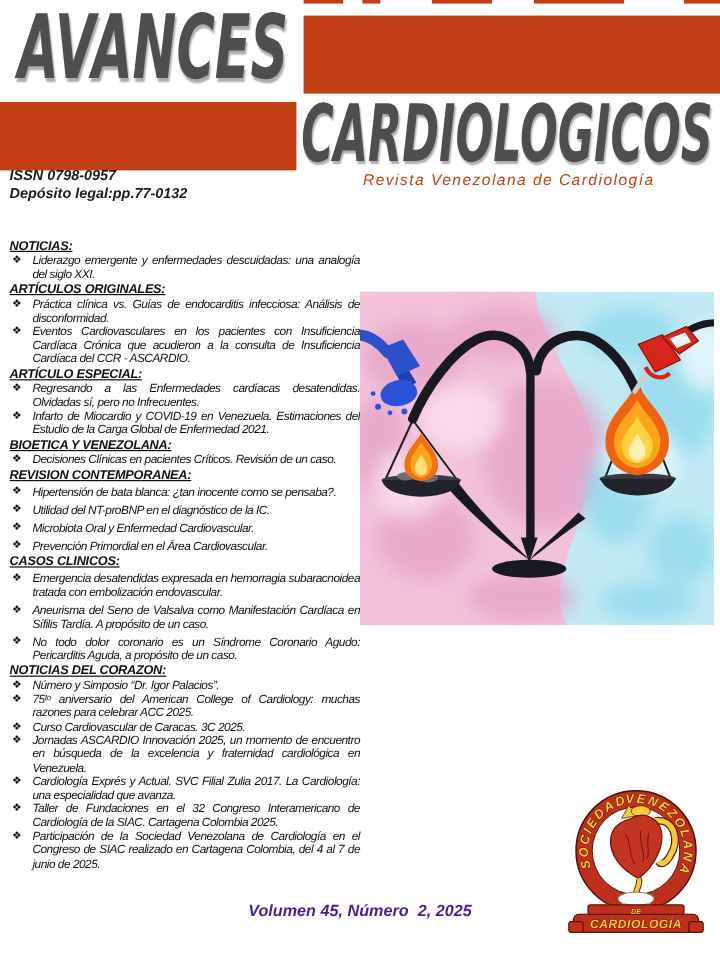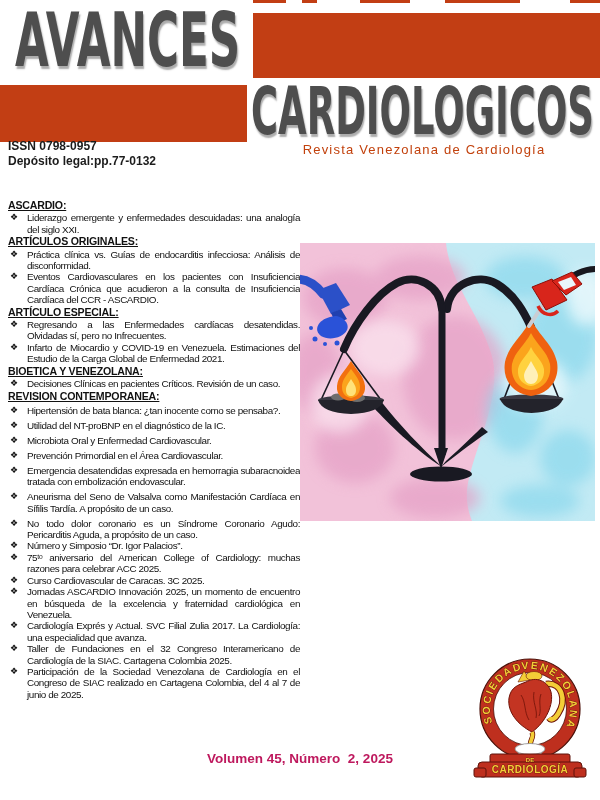--- a/index.html
+++ b/index.html
@@ -1,17 +1,17 @@
 <!DOCTYPE html>
 <html><head>
 <meta charset="utf-8">
 <style>
   html,body{margin:0;padding:0;background:#ffffff;}
   .page{position:relative;width:600px;height:800px;background:#ffffff;overflow:hidden;
-        font-family:"Liberation Sans","DejaVu Sans",sans-serif;color:#1c1c1c;}
+        font-family:"Liberation Sans","DejaVu Sans",sans-serif;color:#1c1c1c;font-style:italic;}
 
   
   .dash{position:absolute;top:0;height:3px;background:#C23E14;}
   .bar{position:absolute;background:#C23E14;}
   .bar-top{left:253px;top:13px;width:347px;height:65px;}
   .bar-left{left:0;top:85px;width:247px;height:57px;}
   .title{position:absolute;font-family:"DejaVu Sans",sans-serif;font-weight:bold;color:#4E4E4E;
          white-space:nowrap;transform-origin:left top;line-height:1;
          text-shadow:2px 3px 2px rgba(70,70,70,0.45);}
   .t1{left:15px;top:3px;font-size:74px;transform:scaleX(0.59);}
@@ -30,21 +30,21 @@
   .bul{flex:0 0 17px;font-size:9px;padding-left:2px;font-family:"DejaVu Sans",sans-serif;}
   .txt{flex:1;text-align:justify;}
   .spaced .item{margin-top:3.5px;}
 
   
   .illus{position:absolute;left:300px;top:243px;width:295px;height:278px;}
   .logo{position:absolute;left:466px;top:650px;width:128px;height:128px;}
 
   
   .footer{position:absolute;left:0;top:751px;width:600px;text-align:center;
-          font-size:13.5px;font-weight:bold;white-space:pre;color:#be185d;}
+          font-size:13.5px;font-weight:bold;white-space:pre;color:#4c1d95;}
 </style>
 </head>
 <body>
 
 <div class="page">
 
   <div class="dash" style="left:253px;width:33px;"></div>
   <div class="dash" style="left:302px;width:15px;"></div>
   <div class="dash" style="left:360px;width:50px;"></div>
   <div class="dash" style="left:445px;width:75px;"></div>
@@ -58,21 +58,21 @@
     <div>ISSN 0798-0957</div>
     <div>Depósito legal:pp.77-0132</div>
   </div>
   <div class="subtitle">
     <div>Revista Venezolana de Cardiología</div>
   </div>
 
   <div class="toc">
 
     <div class="sec">
-      <div class="sec-h">ASCARDIO:</div>
+      <div class="sec-h">NOTICIAS:</div>
       <div class="item">
         <span class="bul">❖</span>
         <span class="txt">Liderazgo emergente y enfermedades descuidadas: una analogía del siglo XXI.</span>
       </div>
     </div>
 
     <div class="sec">
       <div class="sec-h">ARTÍCULOS ORIGINALES:</div>
       <div class="item">
         <span class="bul">❖</span>
@@ -118,35 +118,37 @@
         <span class="bul">❖</span>
         <span class="txt">Microbiota Oral y Enfermedad Cardiovascular.</span>
       </div>
       <div class="item">
         <span class="bul">❖</span>
         <span class="txt">Prevención Primordial en el Área Cardiovascular.</span>
       </div>
     </div>
 
     <div class="sec spaced">
+      <div class="sec-h">CASOS CLINICOS:</div>
       <div class="item">
         <span class="bul">❖</span>
         <span class="txt">Emergencia desatendidas expresada en hemorragia subaracnoidea tratada con embolización endovascular.</span>
       </div>
       <div class="item">
         <span class="bul">❖</span>
         <span class="txt">Aneurisma del Seno de Valsalva como Manifestación Cardíaca en Sífilis Tardía. A propósito de un caso.</span>
       </div>
       <div class="item">
         <span class="bul">❖</span>
         <span class="txt">No todo dolor coronario es un Síndrome Coronario Agudo: Pericarditis Aguda, a propósito de un caso.</span>
       </div>
     </div>
 
     <div class="sec">
+      <div class="sec-h">NOTICIAS DEL CORAZON:</div>
       <div class="item">
         <span class="bul">❖</span>
         <span class="txt">Número y Simposio “Dr. Igor Palacios”.</span>
       </div>
       <div class="item">
         <span class="bul">❖</span>
         <span class="txt">75ᵗᵒ aniversario del American College of Cardiology: muchas razones para celebrar ACC 2025.</span>
       </div>
       <div class="item">
         <span class="bul">❖</span>

